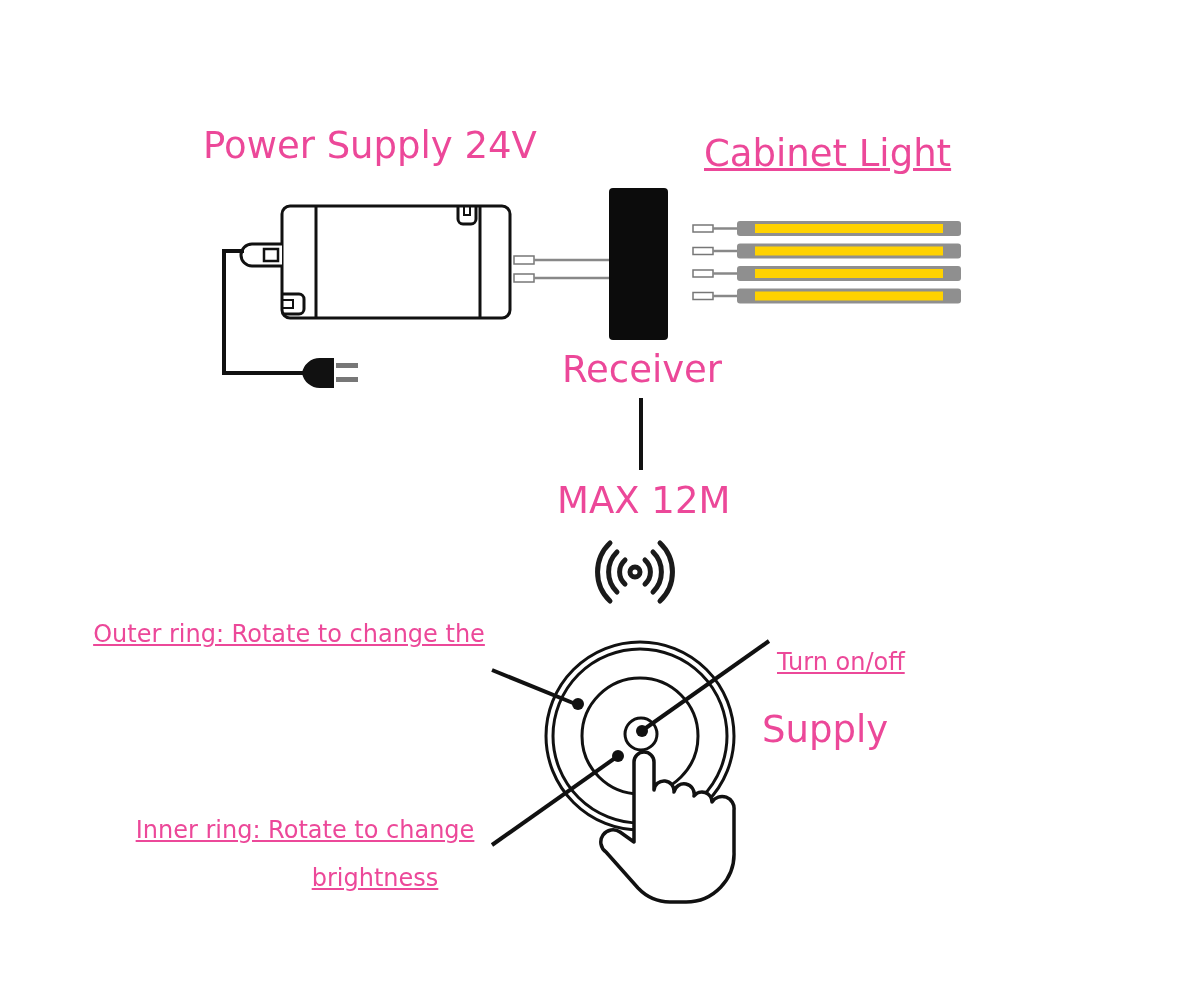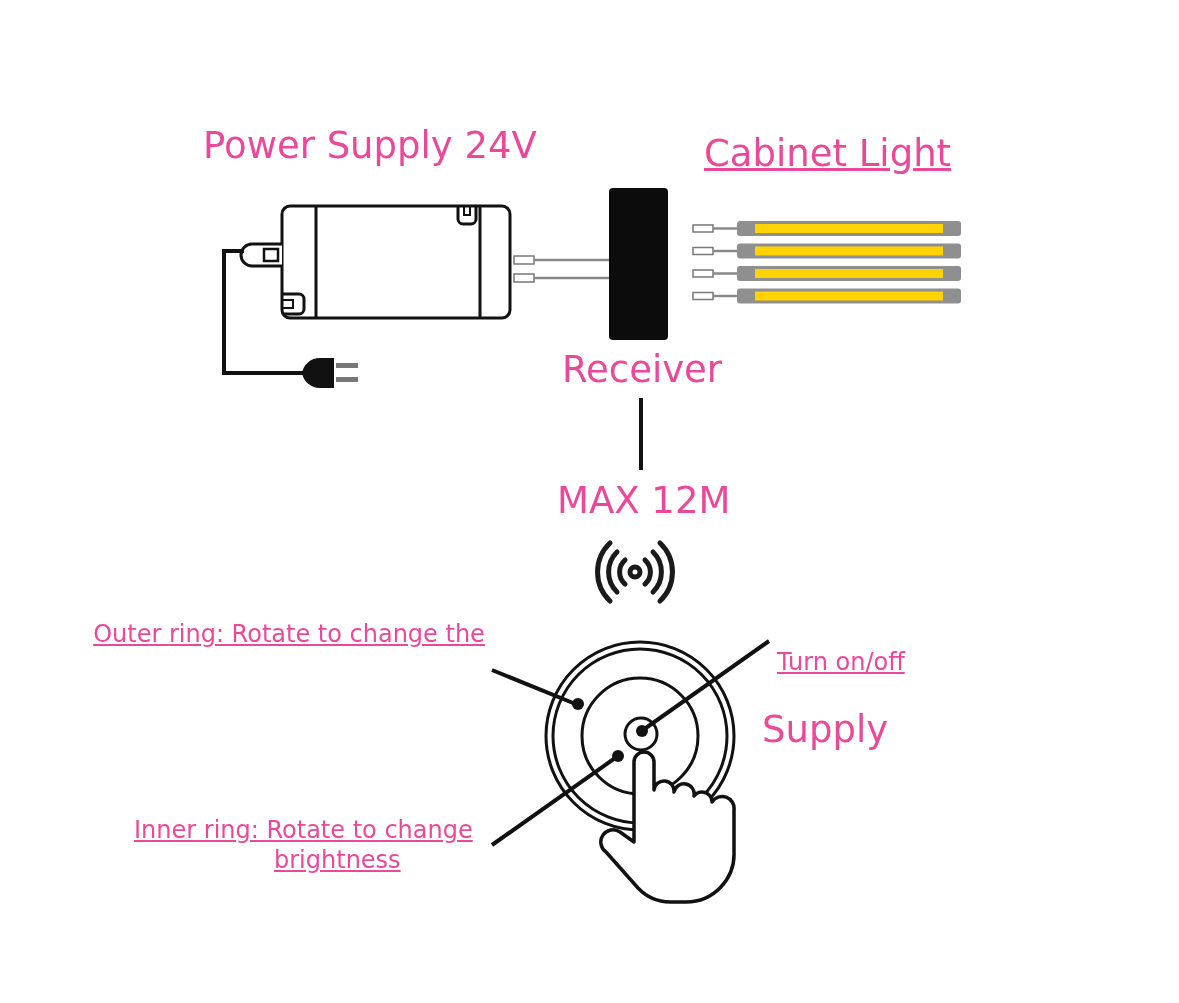--- a/index.html
+++ b/index.html
@@ -118,16 +118,16 @@
 <div class="lbl big" style="left:562px; top:348px;text-align:center;">Receiver</div>
 <div class="lbl big" style="left:557px; top:479px;">MAX 12M</div>
 <div class="lbl big" style="left:762px; top:708px;">Supply</div>
 
 <div class="lbl mid" style="left:777px; top:648px;">Turn on/off</div>
 
 <div class="lbl mid t-center" style="left:84px; top:620px; width:410px;">
   <div>Outer ring: Rotate to change the</div>
 </div>
 
-<div class="lbl mid" style="left:134px; top:816px; width:360px;">
+<div class="lbl mid" style="left:125px; top:816px; width:360px;text-align:center;">
   <div>Inner ring: Rotate to change</div>
-  <div style="margin-top:2px; padding-left:140px;">brightness</div>
+  <div style="margin-top:20px; padding-left:140px;">brightness</div>
 </div>
 
 </body></html>

